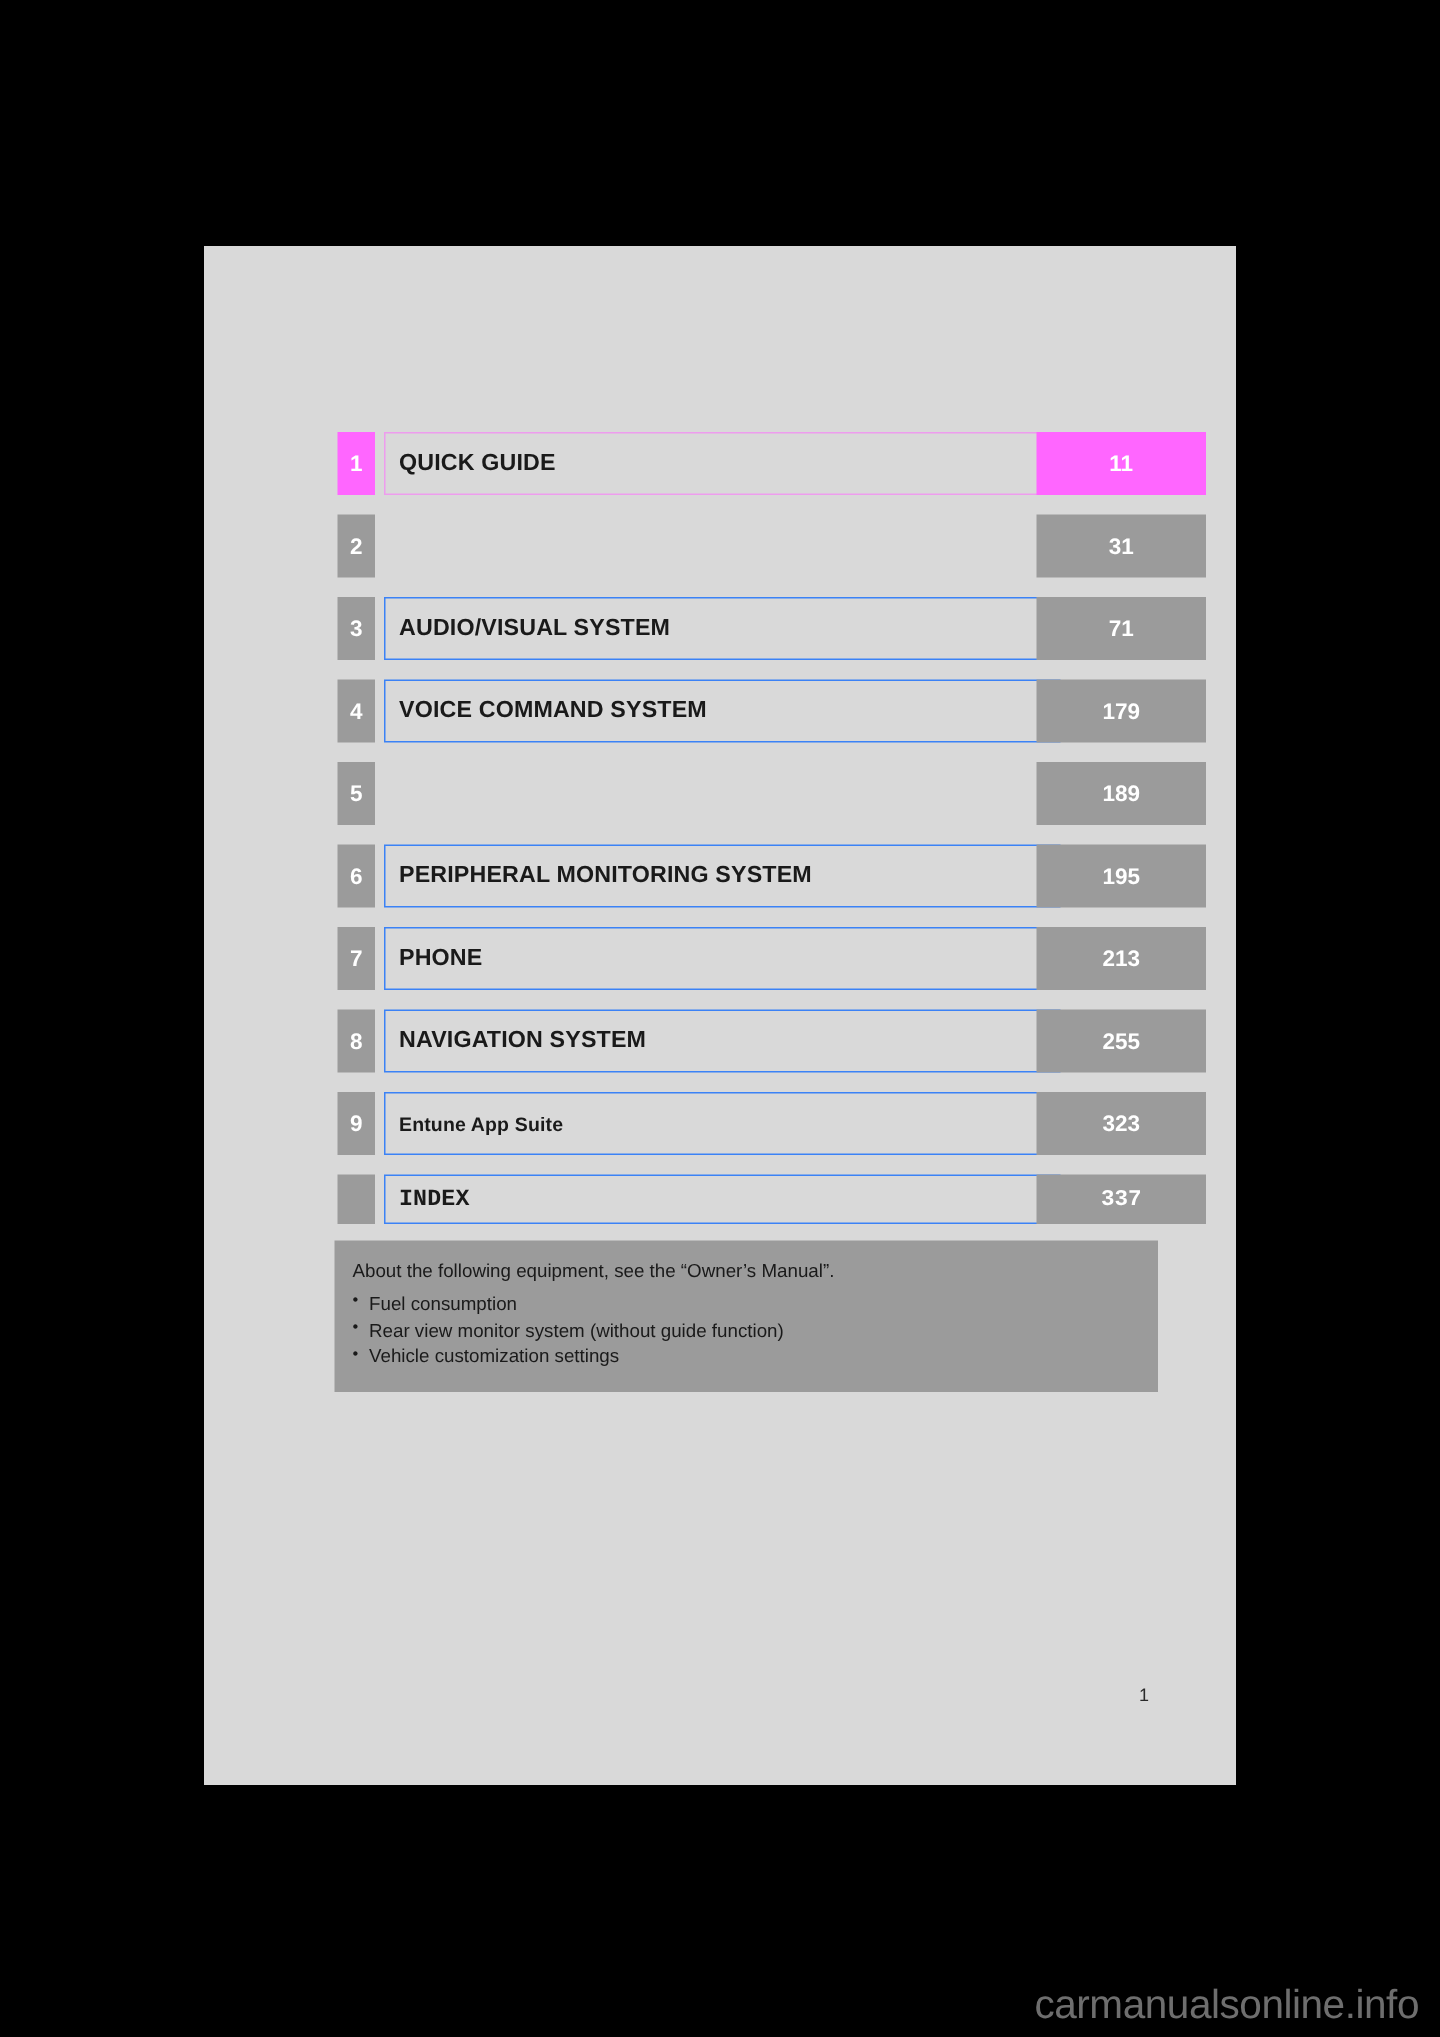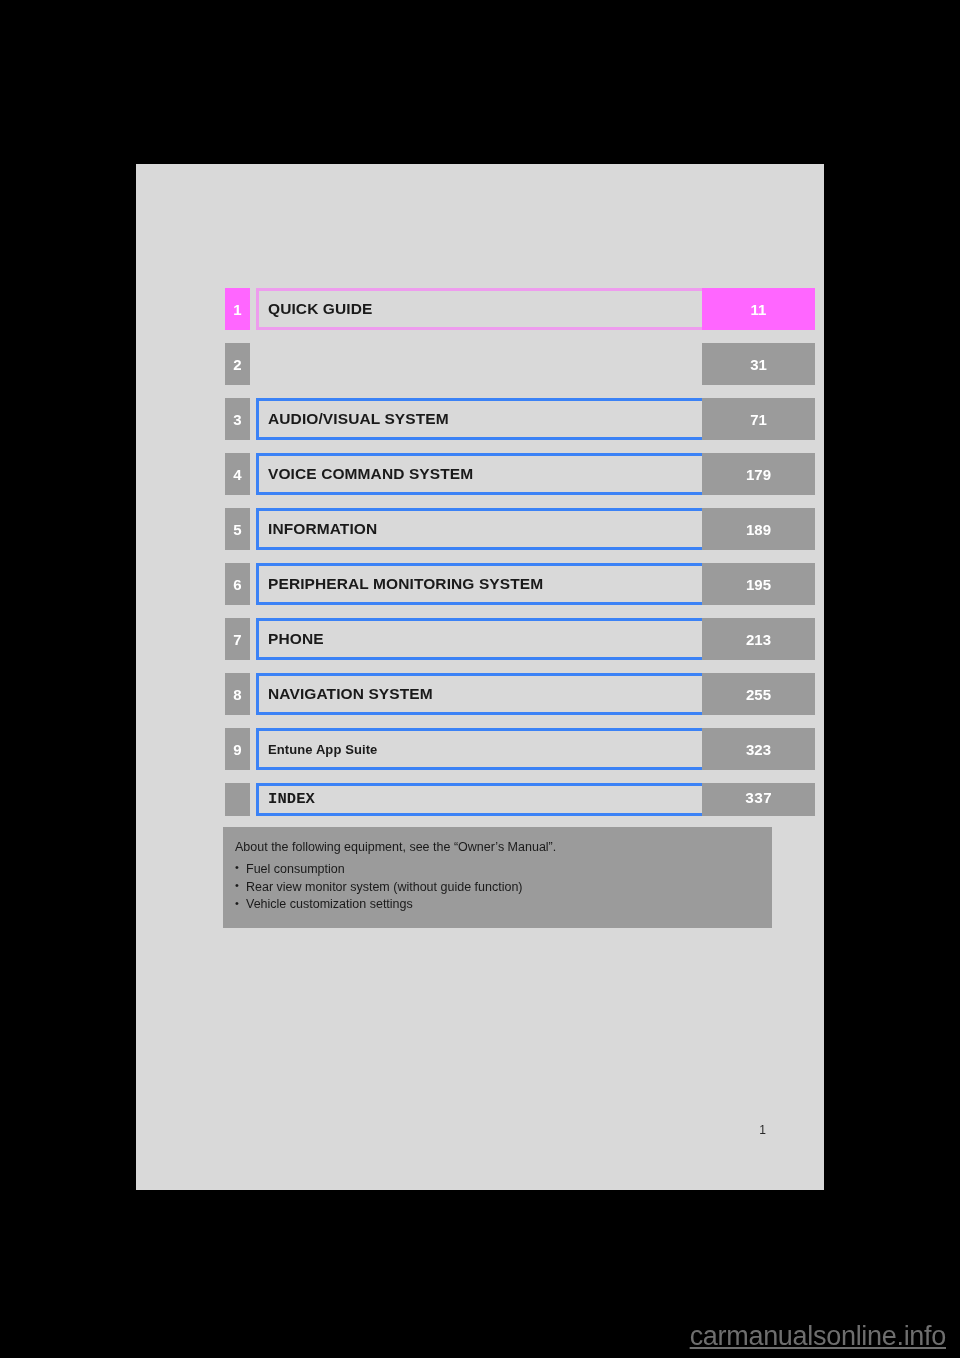--- a/index.html
+++ b/index.html
@@ -71,21 +71,21 @@
   }
 
   
   .title-plate {
     position: absolute;
     left: 31px;
     top: 0;
     right: 113px;
     height: 100%;
     background: #d9d9d9;
-    border: 3px solid #3b82f6;
+    border: 1px solid #3b82f6;
     box-sizing: border-box;
     display: flex;
     align-items: center;
     padding-left: 9px;
   }
   .toc-row.accent .title-plate {
     border-color: #ee9cee;
   }
   .title-plate .label {
     font-size: 15.5px;
@@ -94,21 +94,21 @@
     letter-spacing: 0.1px;
     line-height: 1;
   }
   .title-plate .label.mixed-case {
     font-size: 13px;
   }
 
   
   .page-plate {
     position: absolute;
-    right: 5px;
+    right: 16px;
     top: 0;
     width: 113px;
     height: 100%;
     background: #9b9b9b;
     color: #ffffff;
     font-size: 15px;
     font-weight: bold;
     display: flex;
     align-items: center;
     justify-content: center;
@@ -168,21 +168,20 @@
 
   
   #watermark {
     position: absolute;
     right: 14px;
     bottom: 8px;
     font-size: 27px;
     color: #6e6e6e;
     letter-spacing: -0.3px;
     line-height: 1;
-    text-decoration: underline;
   }
 </style>
 </head>
 <body>
 
 <div id="page">
 
   <div id="toc">
       <div class="toc-row accent">
         <div class="num-chip">1</div>
@@ -204,23 +203,20 @@
       </div>
       <div class="toc-row">
         <div class="num-chip">4</div>
         <div class="title-plate">
           <span class="label">VOICE COMMAND SYSTEM</span>
         </div>
         <div class="page-plate">179</div>
       </div>
       <div class="toc-row">
         <div class="num-chip">5</div>
-        <div class="title-plate">
-          <span class="label">INFORMATION</span>
-        </div>
         <div class="page-plate">189</div>
       </div>
       <div class="toc-row">
         <div class="num-chip">6</div>
         <div class="title-plate">
           <span class="label">PERIPHERAL MONITORING SYSTEM</span>
         </div>
         <div class="page-plate">195</div>
       </div>
       <div class="toc-row">

